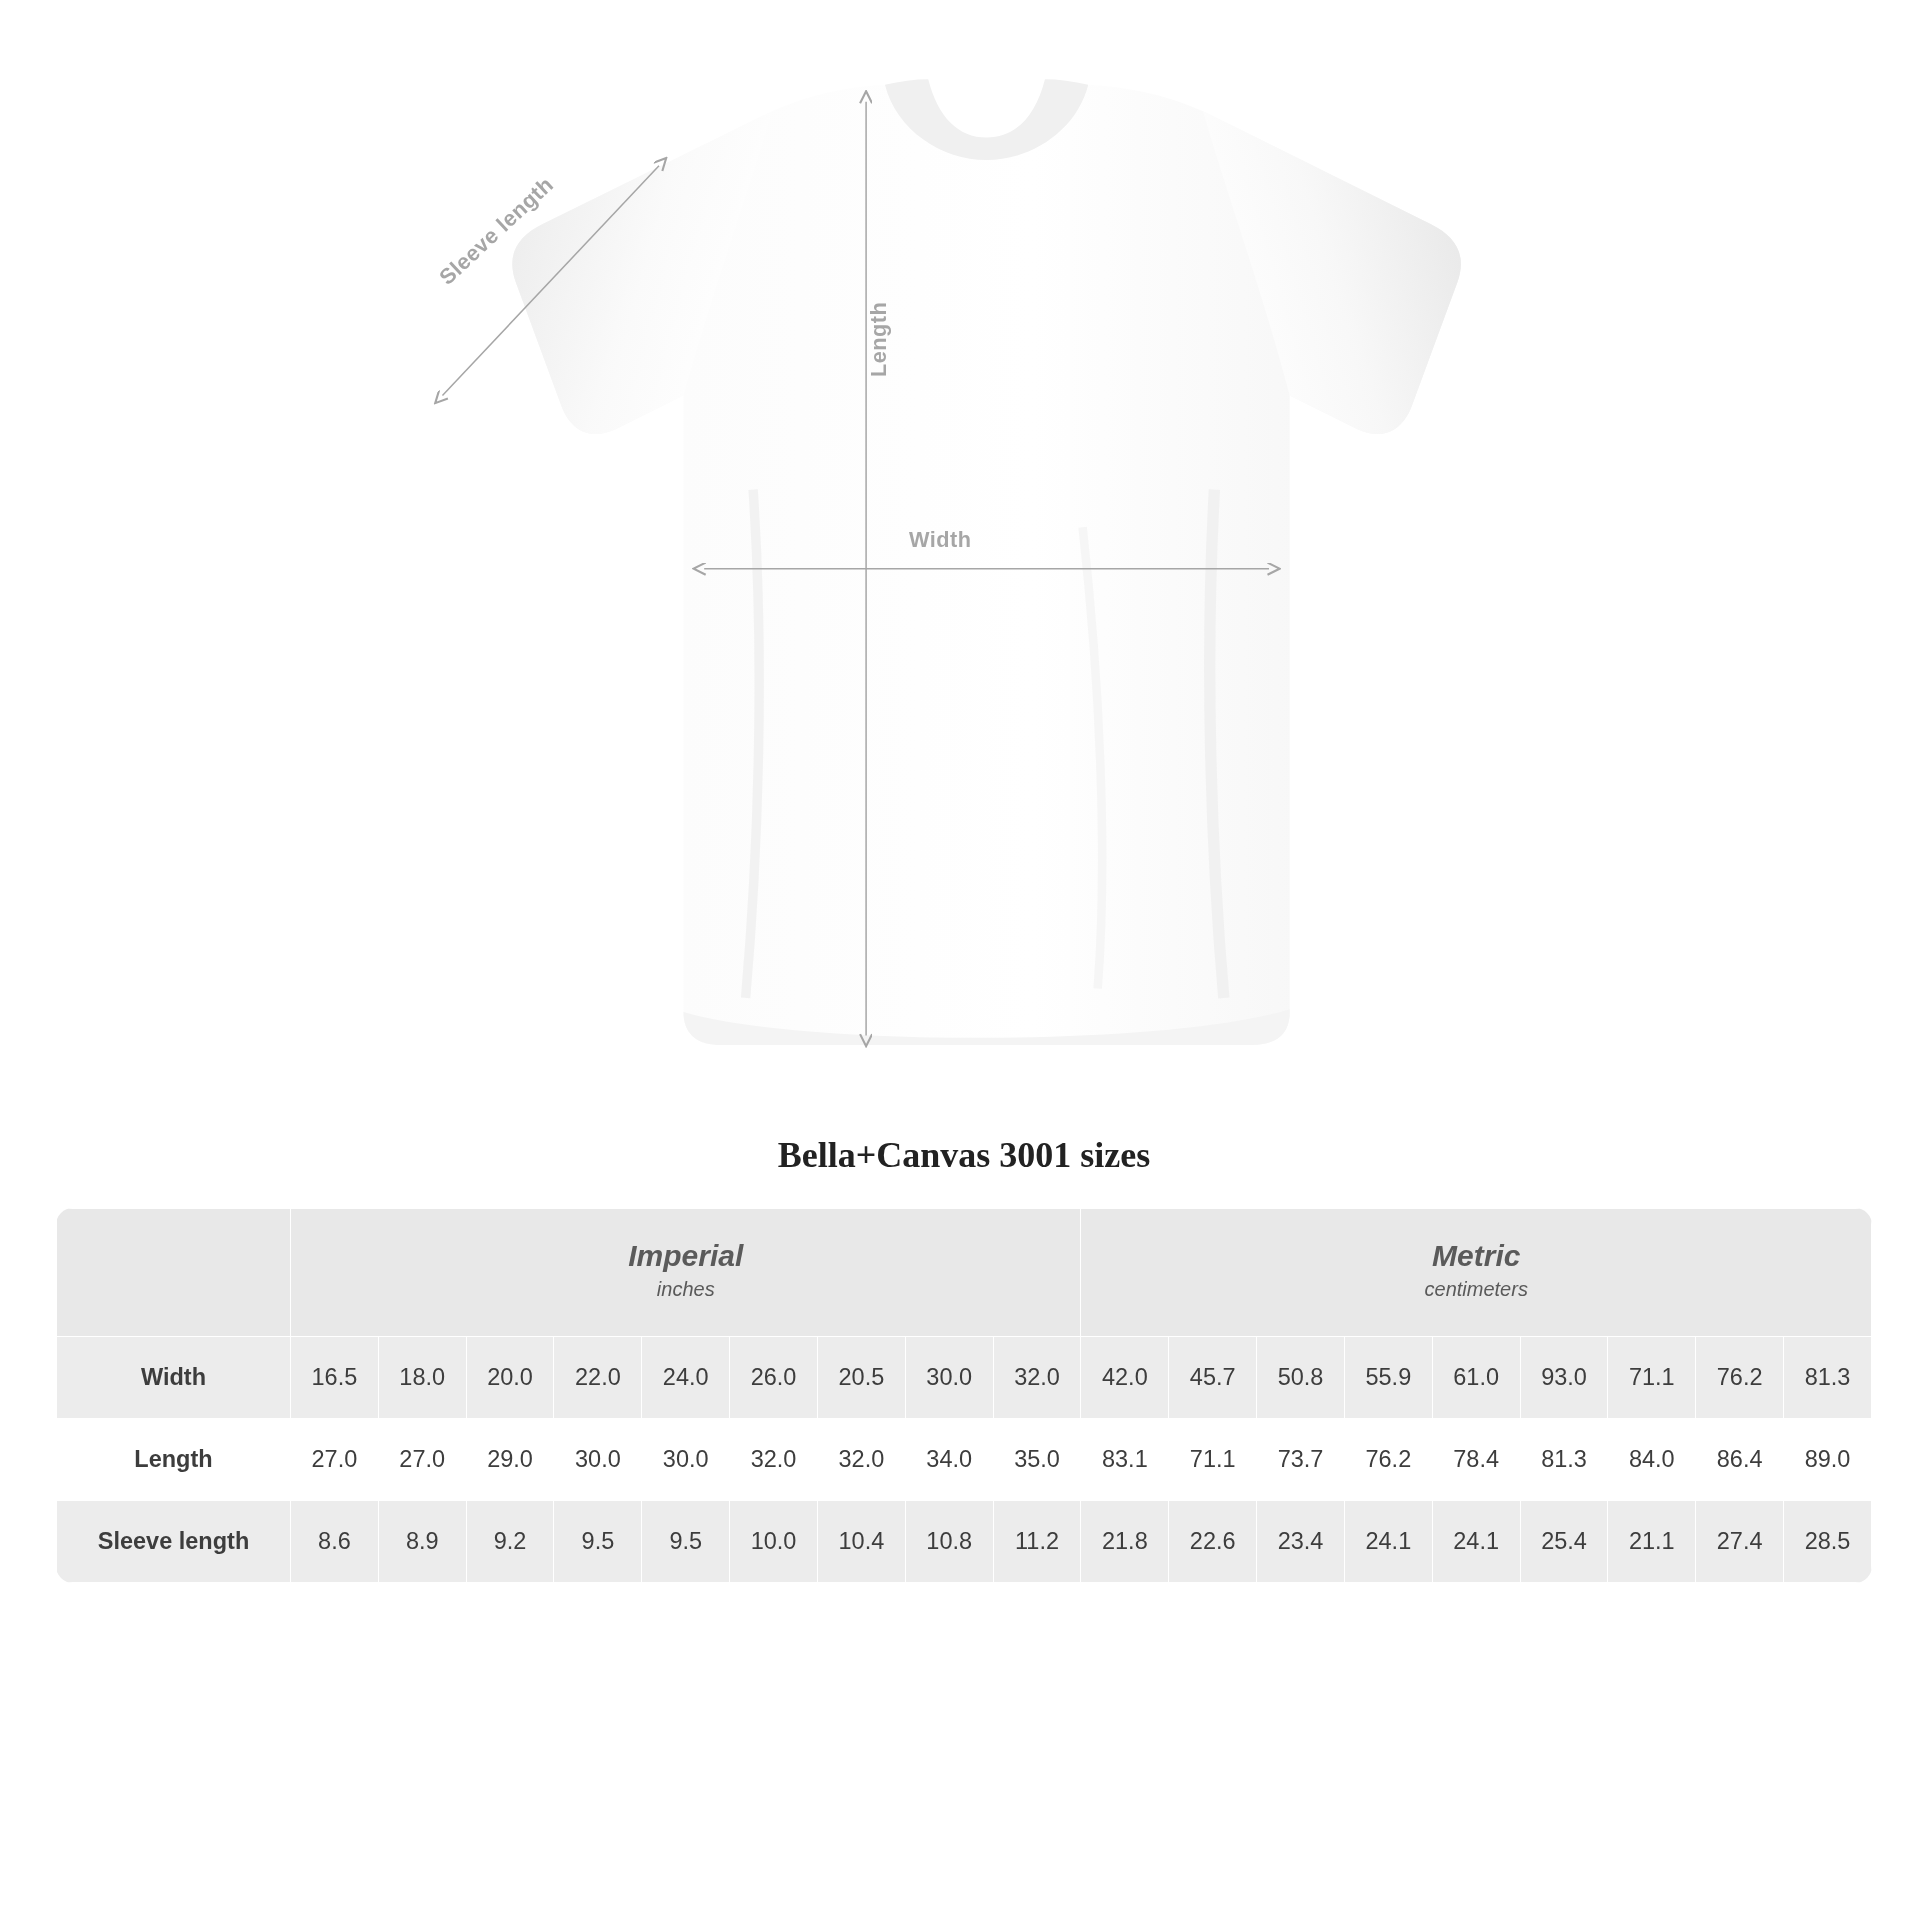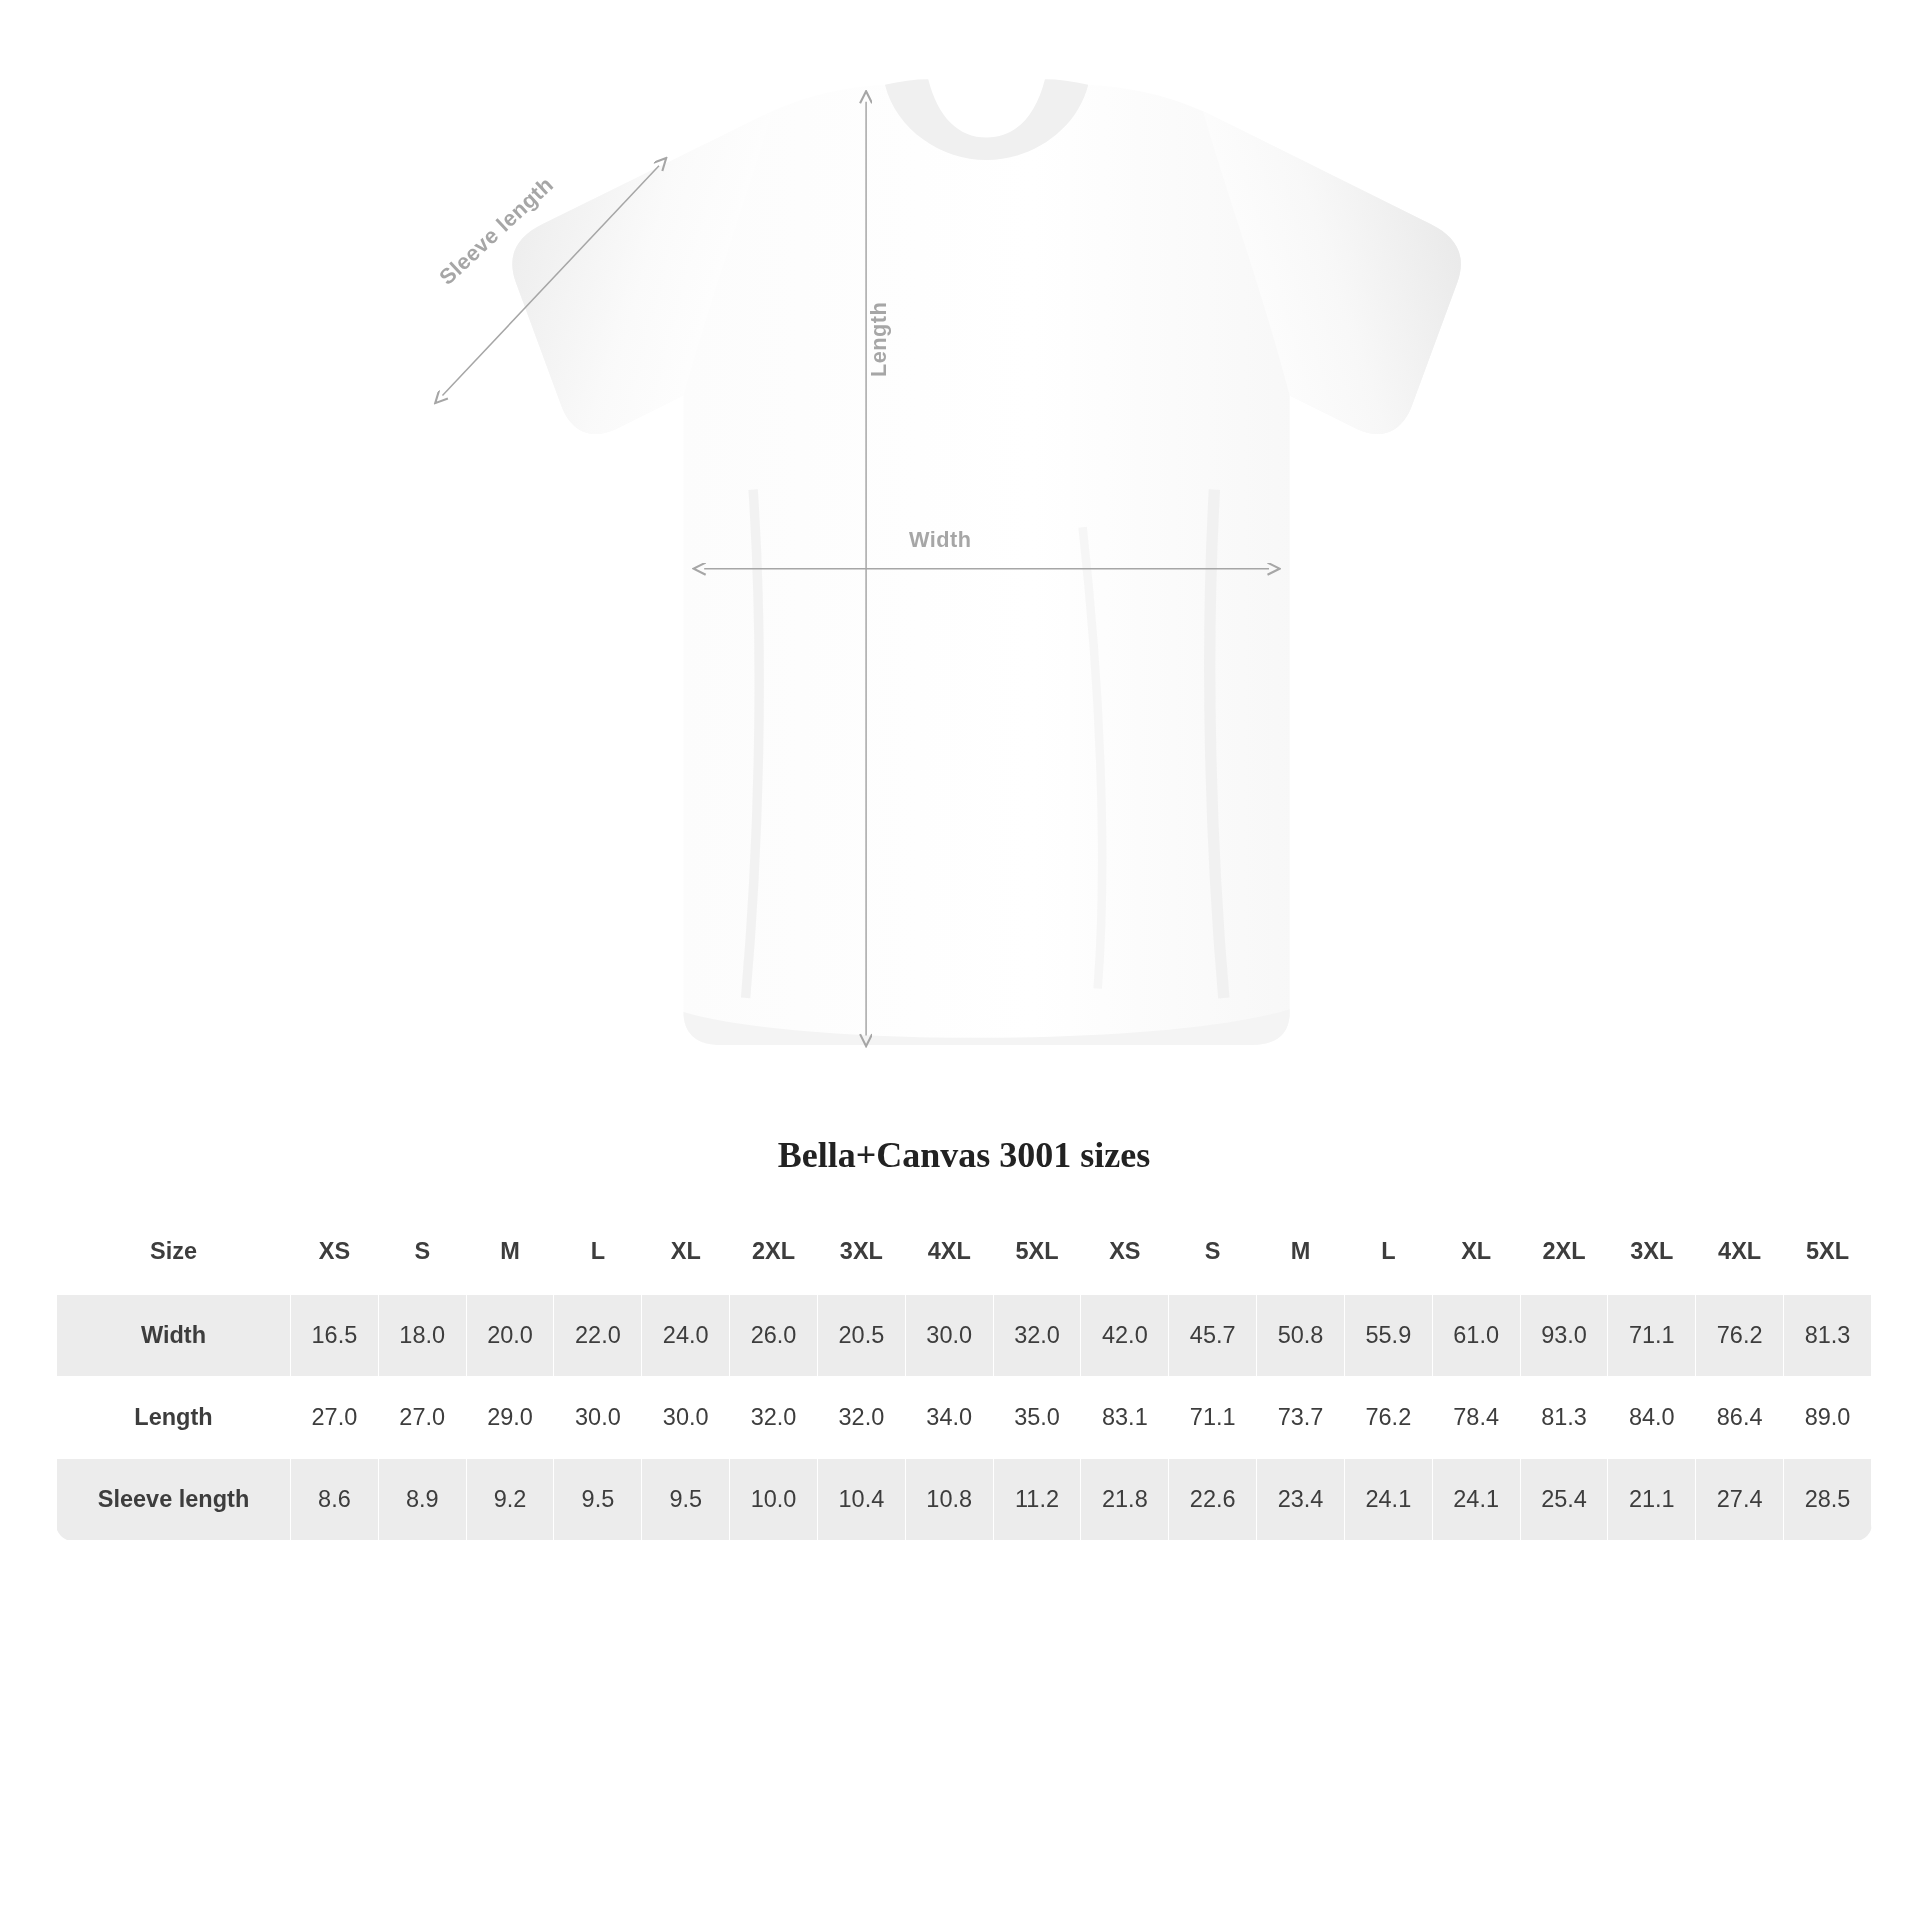--- a/index.html
+++ b/index.html
@@ -233,42 +233,32 @@
   </div>
 
   <div class="table-wrap">
     <table class="size-table">
       <colgroup>
         <col class="col-first">
         <col span="9">
         <col span="9">
       </colgroup>
       <tbody>
-
-        <tr class="head-row">
-          <td class="row-label">Size</td>
-          <td>XS</td>
-          <td>S</td>
-          <td>M</td>
-          <td>L</td>
-          <td>XL</td>
-          <td>2XL</td>
-          <td>3XL</td>
-          <td>4XL</td>
-          <td>5XL</td>
-          <td>XS</td>
-          <td>S</td>
-          <td>M</td>
-          <td>L</td>
-          <td>XL</td>
-          <td>2XL</td>
-          <td>3XL</td>
-          <td>4XL</td>
-          <td>5XL</td>
+        <tr class="unit-header">
+          <td class="corner-cell"></td>
+          <td colspan="9">
+            <div class="unit-name">Imperial</div>
+            <div class="unit-sub">inches</div>
+          </td>
+          <td colspan="9">
+            <div class="unit-name">Metric</div>
+            <div class="unit-sub">centimeters</div>
+          </td>
         </tr>
+
 
         <tr class="row-shaded">
           <td class="row-label">Width</td>
           <td>16.5</td>
           <td>18.0</td>
           <td>20.0</td>
           <td>22.0</td>
           <td>24.0</td>
           <td>26.0</td>
           <td>20.5</td>

